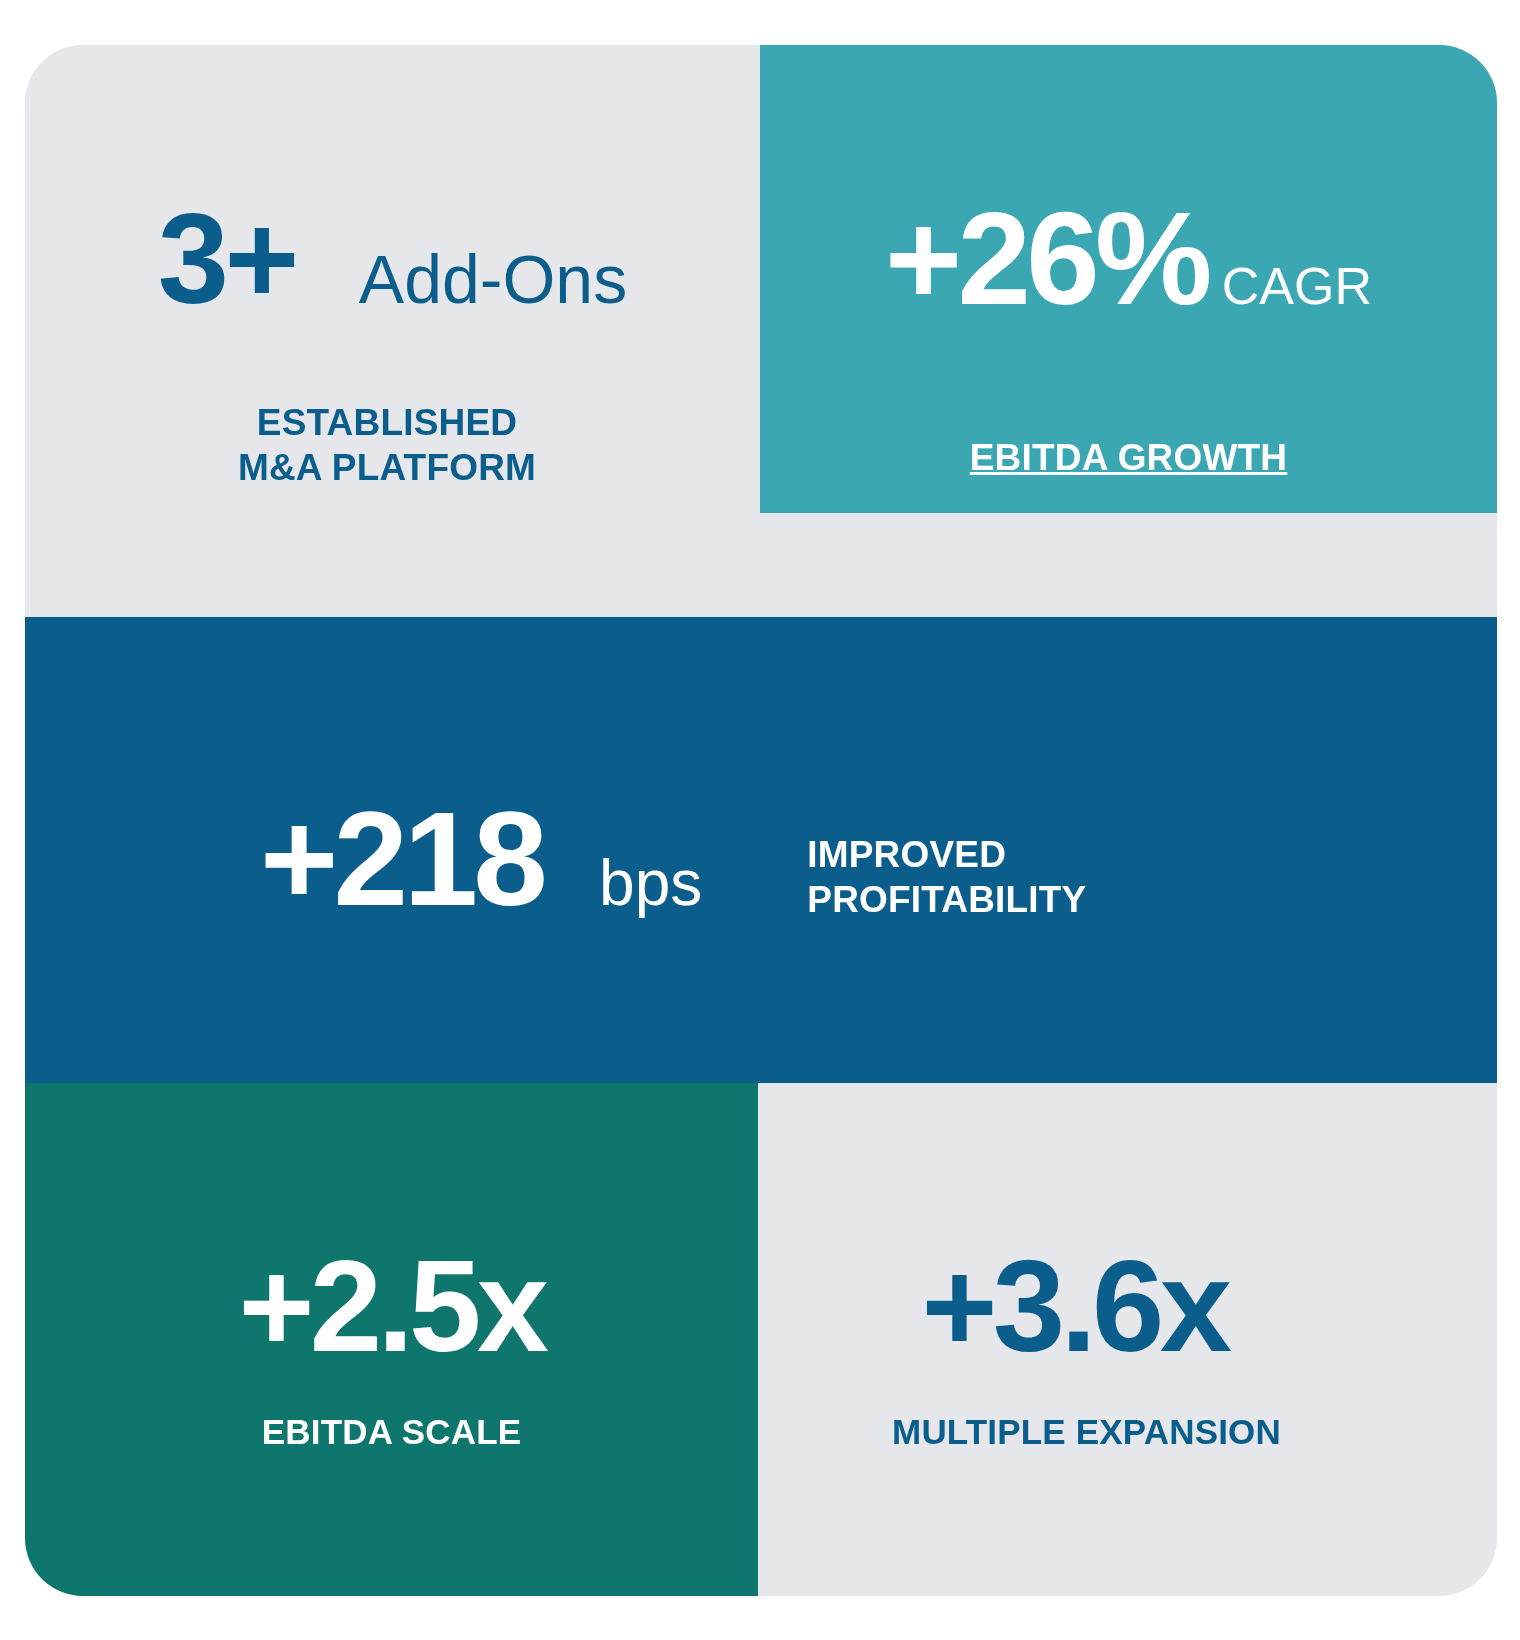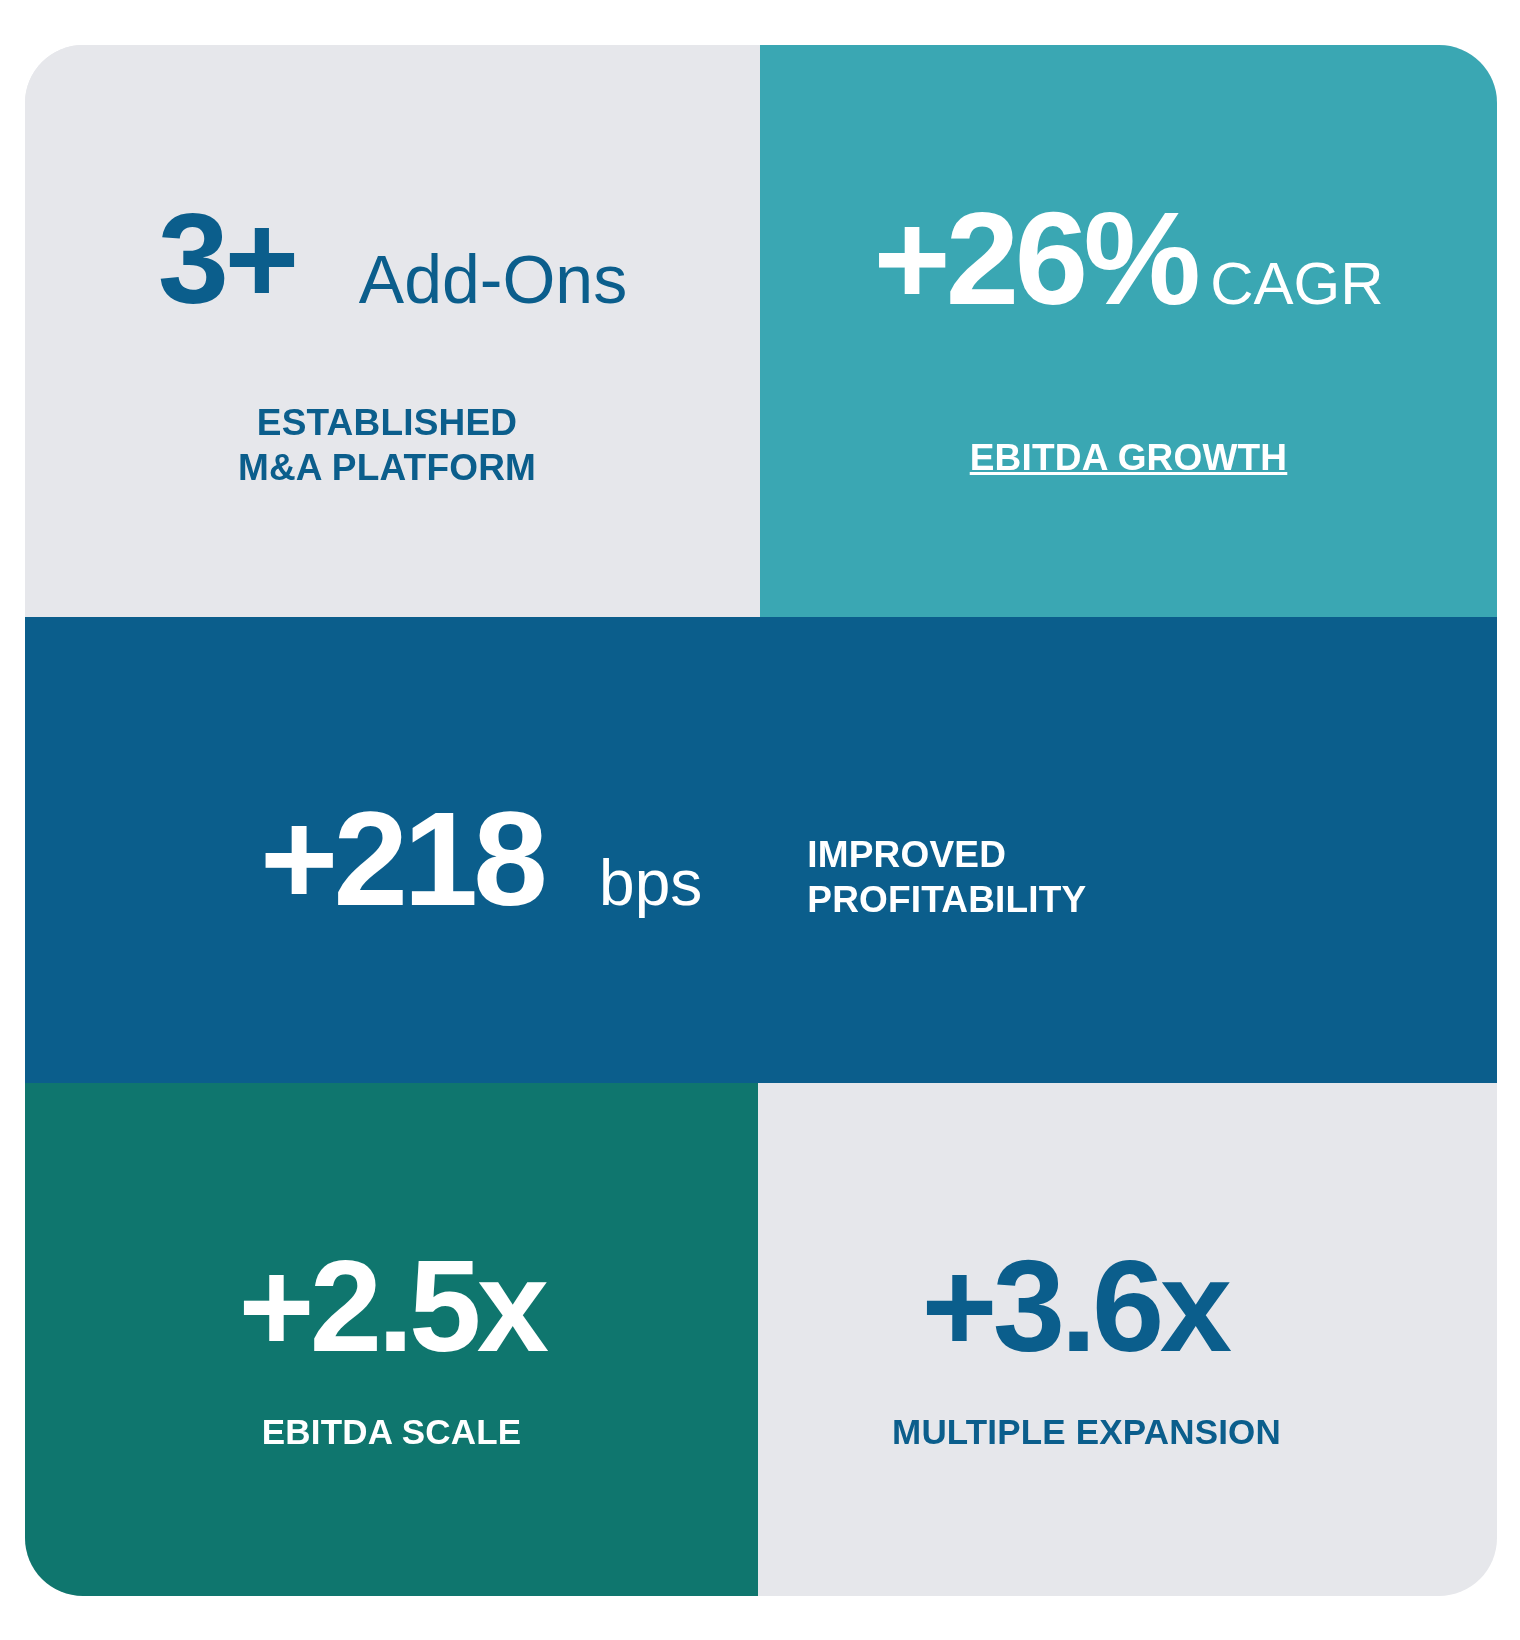--- a/index.html
+++ b/index.html
@@ -35,21 +35,21 @@
 
   .tile {
     position: absolute;
     box-sizing: border-box;
     display: flex;
     flex-direction: column;
   }
 
   
   .tile-addons      { left: 0px;   top: 0px;    width: 735px;  height: 572px; background: #E6E7EB; }
-  .tile-cagr        { left: 735px; top: 0px;    width: 737px;  height: 572px; background: #3AA7B3; }
+  .tile-cagr        { left: 735px; top: 0px;    width: 737px;  height: 468px; background: #3AA7B3; }
   .tile-bps         { left: 0px;   top: 572px;  width: 1472px; height: 466px; background: #0B5E8C; }
   .tile-scale       { left: 0px;   top: 1038px; width: 733px;  height: 513px; background: #0f766e; }
   .tile-multiple    { left: 733px; top: 1038px; width: 633px;  height: 513px; background: #E6E7EB; }
 
   
   .metric-row {
     display: flex;
     align-items: baseline;
     justify-content: center;
   }
@@ -93,21 +93,21 @@
   }
 
   
   .tile-cagr .metric-row {
     position: absolute;
     left: 0; right: 0;
     top: 148px;
     justify-content: center;
   }
   .tile-cagr .big  { font-size: 132px; }
-  .tile-cagr .unit { font-size: 60px; margin-left: 14px; }
+  .tile-cagr .unit { font-size: 52px; margin-left: 14px; }
   .tile-cagr .caption {
     position: absolute;
     left: 0; right: 0;
     top: 390px;
     font-size: 37px;
     text-decoration: underline;
   }
 
   
   .tile-bps .band-inner {

